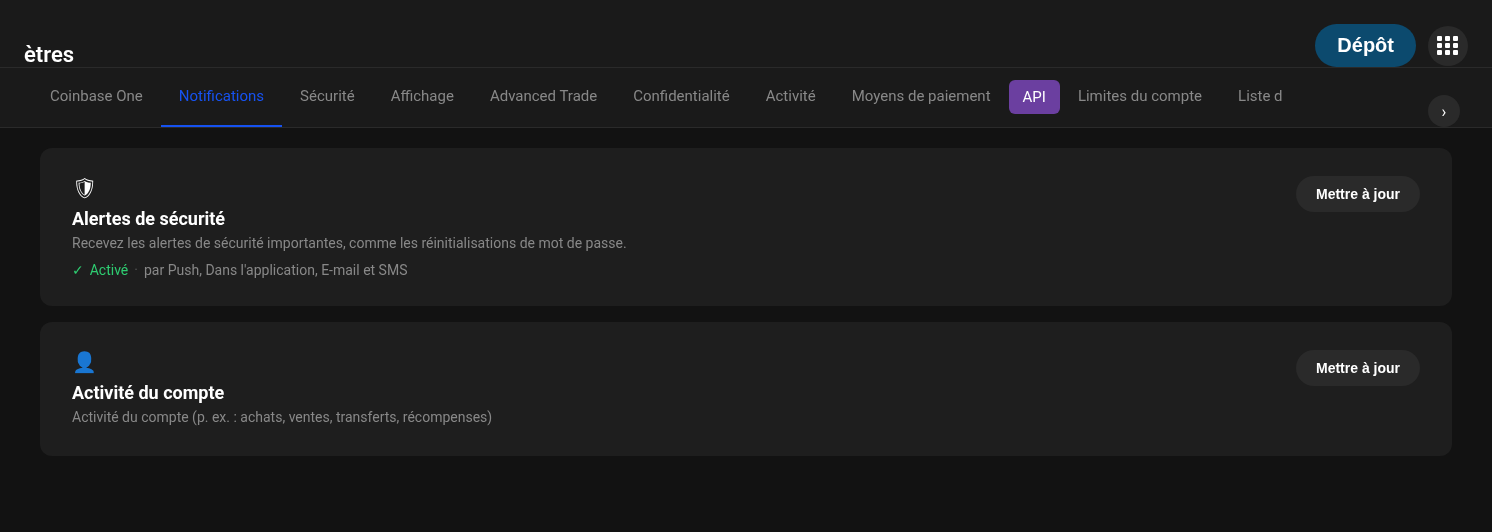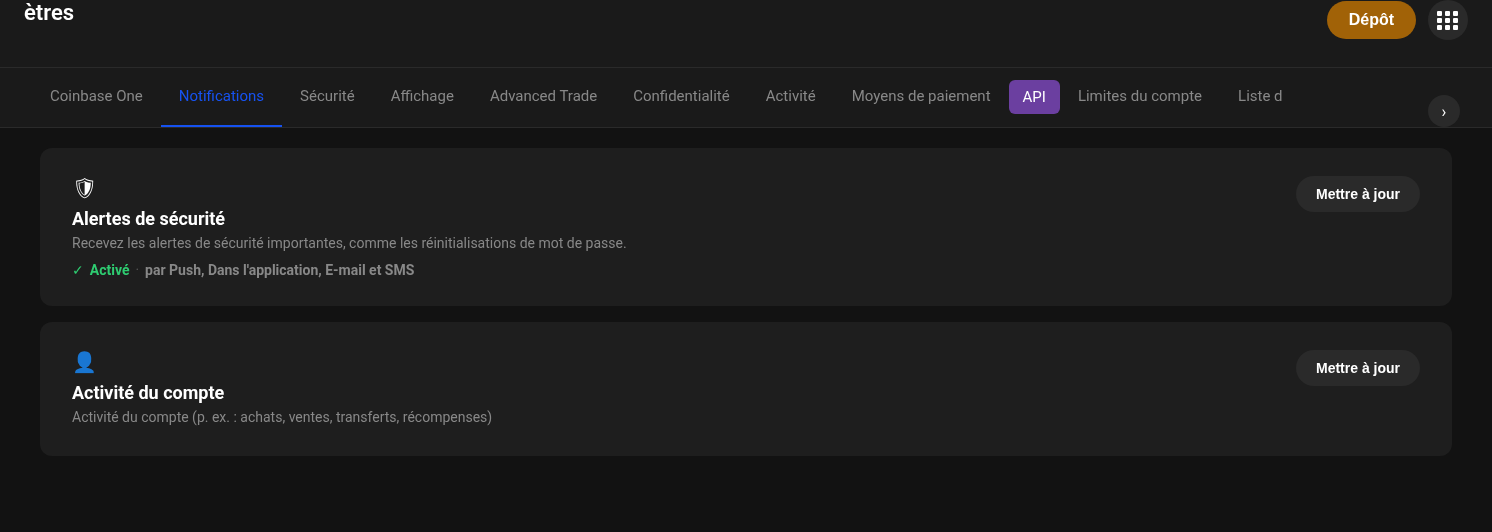--- a/index.html
+++ b/index.html
@@ -10,42 +10,42 @@
       width: 1492px;
       height: 532px;
       overflow: hidden;
     }
 
     
     .header {
       background: #1a1a1a;
       height: 68px;
       display: flex;
-      align-items: flex-start;
+      align-items: flex-end;
       justify-content: space-between;
       padding: 0 24px;
       border-bottom: 1px solid #2a2a2a;
     }
     .header-title {
       font-size: 22px;
       font-weight: 600;
       color: #ffffff;
     }
     .header-right {
       display: flex;
       align-items: center;
       gap: 12px;
     }
     .depot-button {
-      background: #a16207;
+      background: #0c4a6e;
       color: #ffffff;
       border: none;
       border-radius: 24px;
       padding: 10px 22px;
-      font-size: 16px;
+      font-size: 20px;
       font-weight: 600;
       cursor: pointer;
     }
     .grid-icon {
       width: 40px;
       height: 40px;
       background: #2a2a2a;
       border-radius: 50%;
       display: flex;
       align-items: center;
@@ -171,32 +171,31 @@
     }
     .card-status {
       display: flex;
       align-items: center;
       gap: 6px;
       font-size: 14px;
       margin-top: 4px;
     }
     .status-active {
       color: #2ecc71;
-      font-weight: 700;
+      font-weight: 400;
     }
     .status-check {
       color: #2ecc71;
       font-size: 14px;
     }
     .status-separator {
       color: #555555;
     }
     .status-channels {
       color: #888888;
-      font-weight: bold;
     }
     .update-button {
       background: #2a2a2a;
       color: #ffffff;
       border: none;
       border-radius: 24px;
       padding: 10px 20px;
       font-size: 14px;
       font-weight: 600;
       cursor: pointer;

